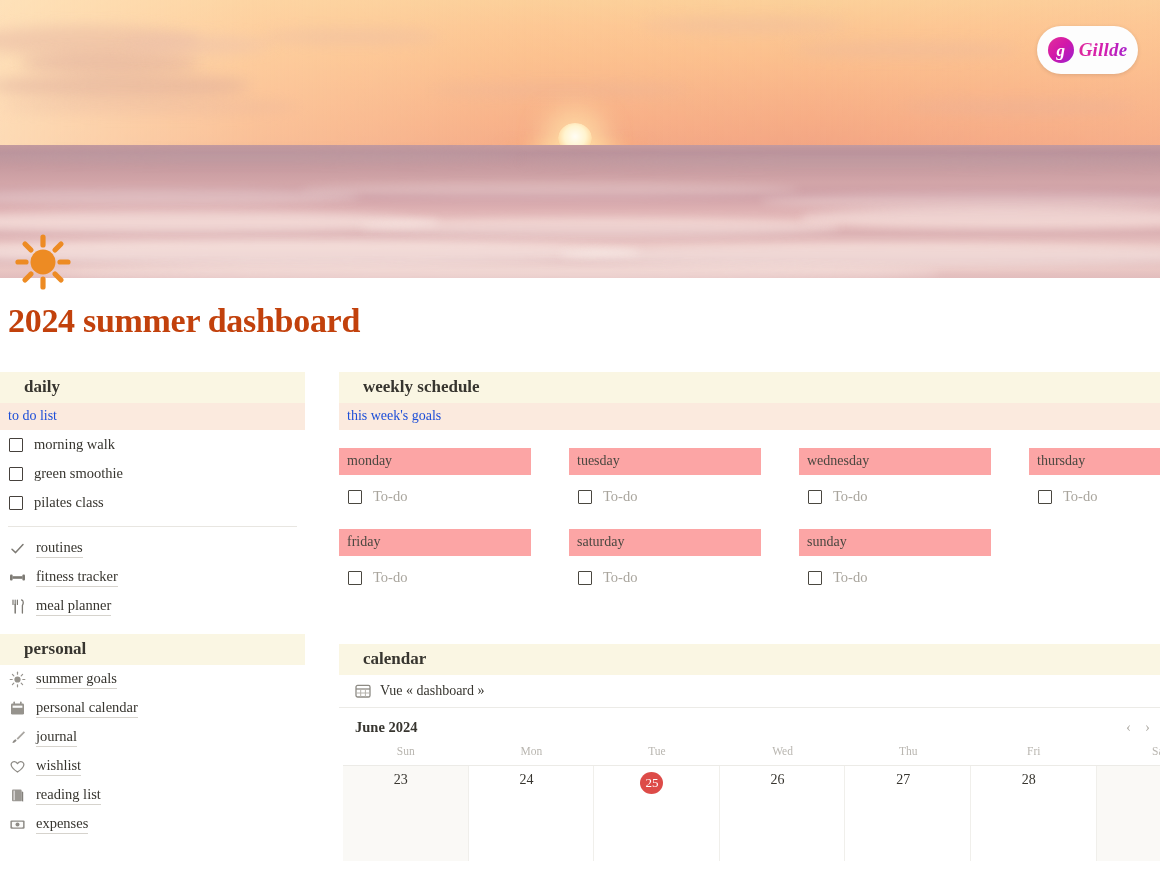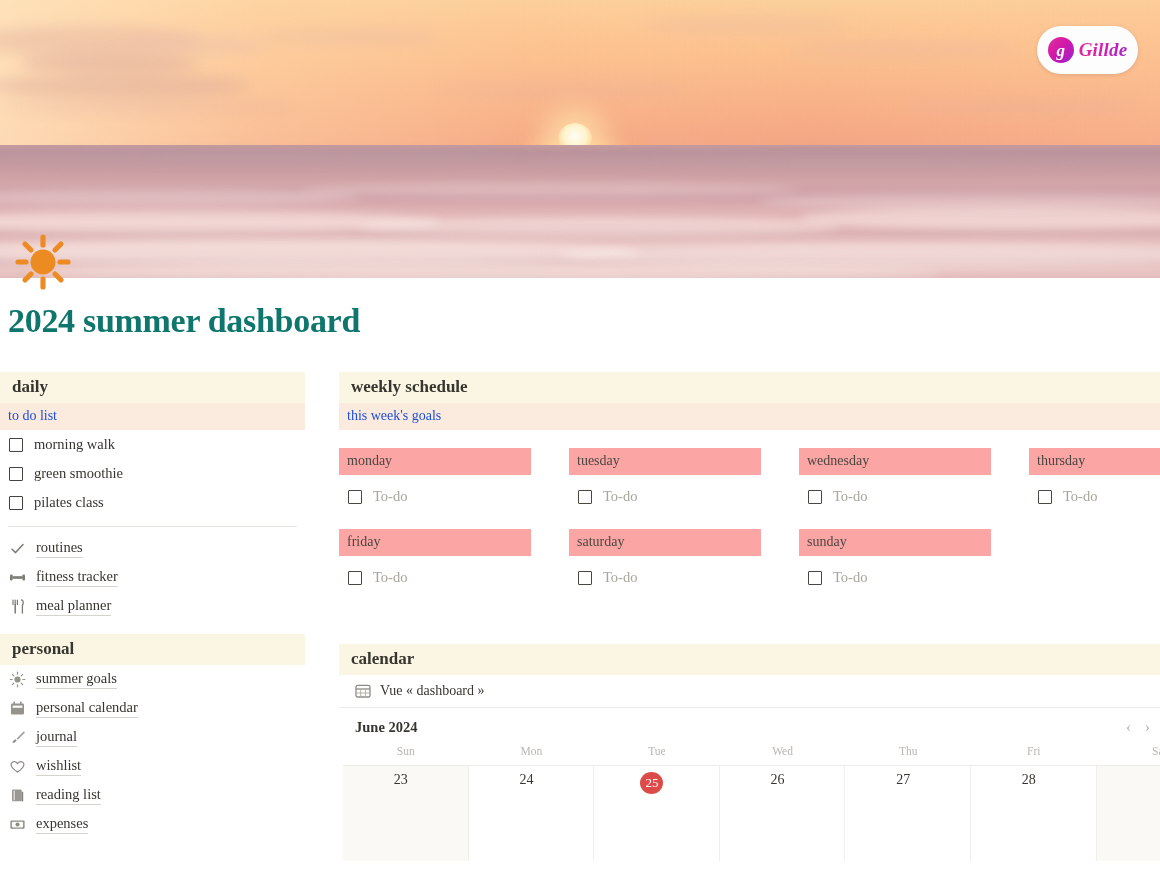--- a/index.html
+++ b/index.html
@@ -127,39 +127,39 @@
   }
   .page-icon svg { display: block; }
 
   
   .page-title {
     position: absolute;
     left: 8px; top: 302px;
     font-size: 34px;
     font-weight: bold;
     letter-spacing: -.3px;
-    color: #0f766e;
+    color: #c2410c;
   }
 
   
   .cols {
     position: absolute; left: 0; top: 372px;
     width: 1160px;
   }
   .col-left {
     position: absolute; left: 0; top: 0; width: 305px;
   }
   .col-right {
     position: absolute; left: 339px; top: 0; width: 821px;
   }
 
   .band-h1 {
     background: #faf6e3;
     font-size: 17px; font-weight: bold;
-    padding: 5px 8px 6px 12px;
+    padding: 5px 8px 6px 24px;
     color: #37352f;
   }
   .band-h2 {
     background: #fbeade;
     font-size: 14px;
     padding: 5px 8px 6px 8px;
     color: #1d4ed8;
   }
 
   

